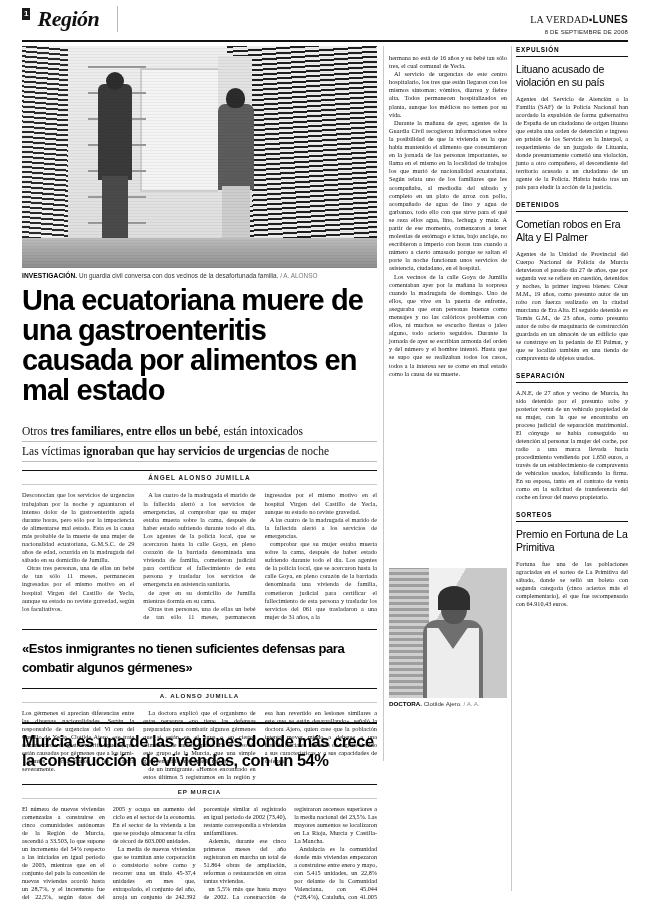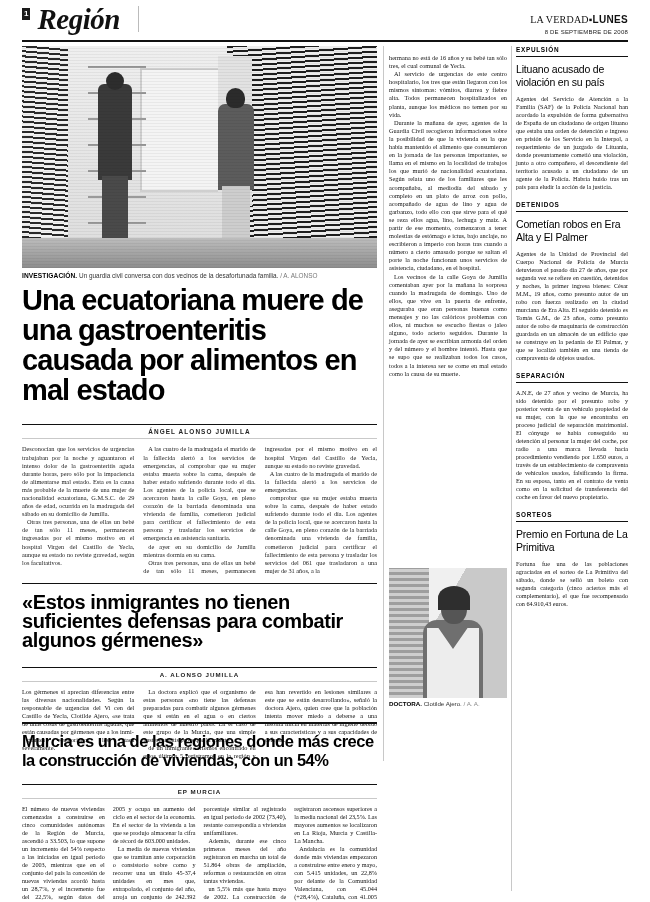--- a/index.html
+++ b/index.html
@@ -15,21 +15,21 @@
   .masthead{position:absolute;left:22px;top:4px;width:606px;height:34px;}
   .folio{
     display:inline-block;background:#1a1a1a;color:#fff;
     font-family:"Liberation Sans",sans-serif;font-weight:bold;
     font-size:8px;line-height:10px;padding:1px 2px;
     vertical-align:top;margin-top:4px;
   }
   .sec-flag{display:inline-block;vertical-align:top;}
   .sec-name{
     display:inline-block;font-family:"Liberation Serif",serif;
-    font-style:italic;font-weight:bold;font-size:29px;line-height:30px;
+    font-style:italic;font-weight:bold;font-size:22px;line-height:30px;
     letter-spacing:-0.5px;margin-left:3px;vertical-align:top;
   }
   .sec-rule{
     display:inline-block;width:1px;height:26px;background:#bbb;
     margin-left:14px;vertical-align:top;margin-top:2px;
   }
   .paper-info{
     position:absolute;right:0;top:5px;text-align:right;
     font-family:"Liberation Sans",sans-serif;
   }
@@ -102,21 +102,21 @@
   .bodycols{column-count:3;column-gap:9px;column-rule:0;}
   .bodycols p{
     margin:0;font-size:6.3px;line-height:8.1px;text-align:justify;
     text-indent:5px;color:#1a1a1a;hyphens:auto;
   }
   .bodycols p:first-child{text-indent:0;}
 
   
   .iv-rule{border-top:1px solid #111;margin-top:8px;}
   .iv-head{
-    font-family:"Liberation Sans",sans-serif;font-size:20px;line-height:19px;
+    font-family:"Liberation Sans",sans-serif;font-size:13px;line-height:19px;
     letter-spacing:-0.4px;margin-top:9px;color:#000;
   }
   .iv-byline{
     font-family:"Liberation Sans",sans-serif;font-size:6.2px;font-weight:bold;
     letter-spacing:1px;text-align:center;color:#222;
     border-top:1px solid #111;border-bottom:1px solid #c9c9c9;
     padding:3px 0;margin:9px 0 6px;
   }
   .iv-cols{column-count:3;column-gap:9px;}
   .iv-cols p{margin:0;font-size:6.3px;line-height:8.1px;text-align:justify;text-indent:5px;}
@@ -230,20 +230,28 @@
     </div>
 
     <div class="photo-cap">
       <b>INVESTIGACIÓN.</b>
       <span>Un guardia civil conversa con dos vecinos de la desafortunada familia.</span>
       <span class="cr">/ A. ALONSO</span>
     </div>
 
     <h1 class="headline">Una ecuatoriana muere de una gastroenteritis causada por alimentos en mal estado</h1>
 
+    <div class="subdeck">
+      <div class="ln">
+        <span>Otros </span><b>tres familiares, entre ellos un bebé</b><span>, están intoxicados</span>
+      </div>
+      <div class="ln">
+        <span>Las víctimas </span><b>ignoraban que hay servicios de urgencias</b><span> de noche</span>
+      </div>
+    </div>
 
     <div class="byline">ÁNGEL ALONSO  JUMILLA</div>
 
     <div class="bodycols">
       <p>Desconocían que los servicios de urgencias trabajaban por la noche y aguantaron el intenso dolor de la gastroenteritis aguda durante horas, pero sólo por la impaciencia de alimentarse mal estado. Esta es la causa más probable de la muerte de una mujer de nacionalidad ecuatoriana, G.M.S.C. de 29 años de edad, ocurrida en la madrugada del sábado en su domicilio de Jumilla.</p>
       <p>Otras tres personas, una de ellas un bebé de tan sólo 11 meses, permanecen ingresadas por el mismo motivo en el hospital Virgen del Castillo de Yecla, aunque su estado no reviste gravedad, según los facultativos.</p>
       <p>A las cuatro de la madrugada el marido de la fallecida alertó a los servicios de emergencias, al comprobar que su mujer estaba muerta sobre la cama, después de haber estado sufriendo durante todo el día. Los agentes de la policía local, que se acercaron hasta la calle Goya, en pleno corazón de la barriada denominada una vivienda de familia, cometieron judicial para certificar el fallecimiento de esta persona y trasladar los servicios de emergencia en asistencia sanitaria.</p>
       <p>de ayer en su domicilio de Jumilla mientras dormía en su cama.</p>
       <p>Otras tres personas, una de ellas un bebé de tan sólo 11 meses, permanecen ingresadas por el mismo motivo en el hospital Virgen del Castillo de Yecla, aunque su estado no reviste gravedad.</p>
       <p>A las cuatro de la madrugada el marido de la fallecida alertó a los servicios de emergencias.</p>

